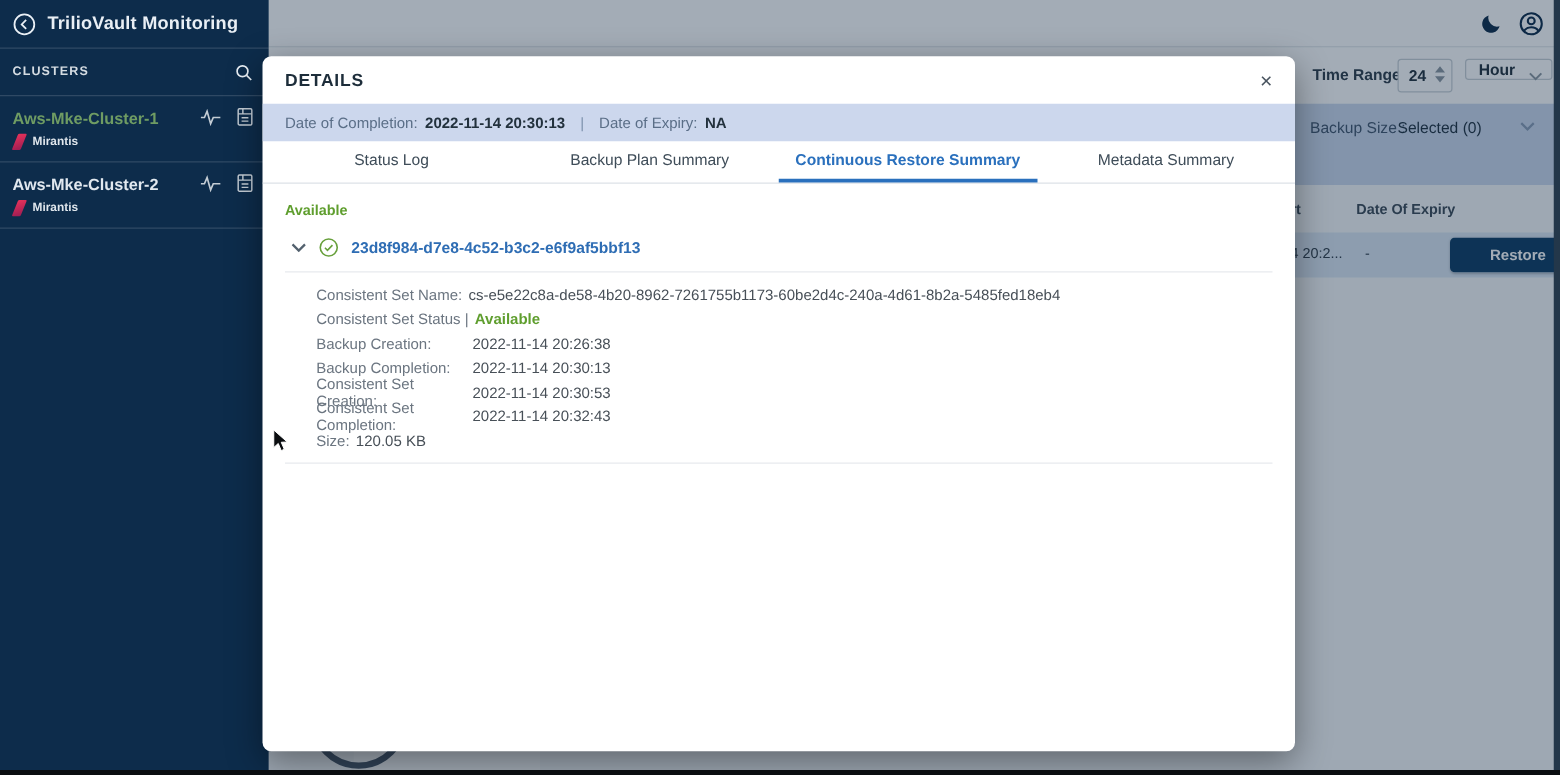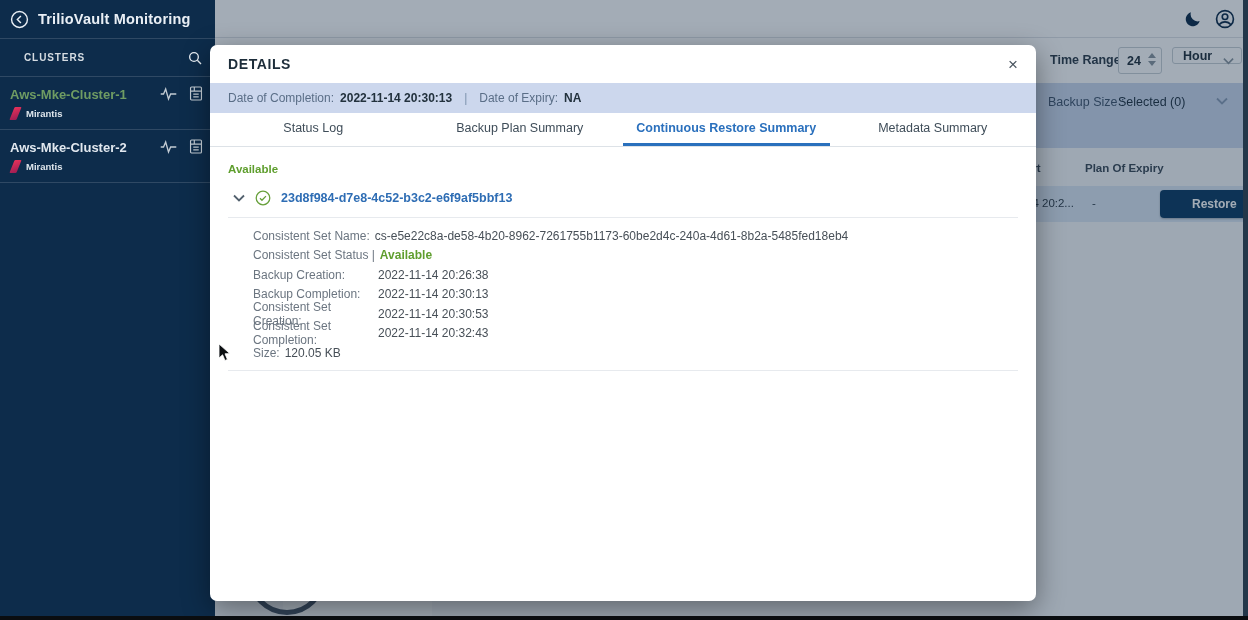--- a/index.html
+++ b/index.html
@@ -43,21 +43,21 @@
   .overlay { position:absolute; left:215px; top:0; width:1033px; height:620px; background:rgba(13,38,63,0.38); }
 
   .scrollbar { position:absolute; right:0; top:0; width:5px; height:620px; background:#23374a; z-index:6; }
   .bottom-bar { position:absolute; left:0; top:616px; width:1248px; height:4px; background:#0a0d10; z-index:7; }
 
   
   .sidebar { position:absolute; left:0; top:0; width:215px; height:616px; background:#0d2c4b; z-index:3; }
   .sb-header { height:38px; display:flex; align-items:center; gap:9px; padding:0 10px; }
   .sb-title { font-size:14.5px; font-weight:700; color:#e9eff5; letter-spacing:.2px; white-space:nowrap; }
   .sb-div { border-bottom:1px solid rgba(255,255,255,.14); }
-  .sb-clusters-row { height:37px; display:flex; align-items:center; justify-content:space-between; padding:0 12px 0 24px; }
+  .sb-clusters-row { height:37px; display:flex; align-items:center; justify-content:space-between; padding:0 12px 0 10px; }
   .sb-clusters-label { font-size:10px; font-weight:700; letter-spacing:.9px; color:#d5dce2; }
   .cluster { padding:10px 12px 9px 10px; position:relative; }
   .cluster-name { font-size:13px; font-weight:700; color:#e1e8ef; }
   .cluster-name.selected { color:#6f9c63; }
   .cluster-sub { display:flex; align-items:center; gap:7px; margin-top:5px; padding-left:2px; }
   .m-logo { width:7px; height:13px; background:linear-gradient(160deg,#e8325a,#9c1d53); transform:skewX(-22deg); border-radius:1px; }
   .cluster-sub span { font-size:9.5px; font-weight:700; color:#dfe6ec; }
   .cluster-icons { position:absolute; right:12px; top:9px; display:flex; gap:12px; align-items:center; }
 
   
@@ -132,21 +132,21 @@
       <span class="bb-value">Selected (0)</span>
       <span class="bb-chev">
         <svg width="12" height="8" viewBox="0 0 12 8" fill="none" stroke="#6e84a0" stroke-width="1.8">
             <path d="M1 1.5 6 6.5 11 1.5"></path>
           </svg>
       </span>
     </div>
 
     <div class="tbl-head">
       <span class="th-start">art</span>
-      <span class="th-expiry">Plan Of Expiry</span>
+      <span class="th-expiry">Date Of Expiry</span>
     </div>
 
     <div class="sel-row">
       <span class="sr-start">14 20:2...</span>
       <span class="sr-dash">-</span>
       <div class="restore-btn">
         <div class="restore-main">Restore</div>
         <div class="restore-caret">
           <svg width="11" height="8" viewBox="0 0 12 8" fill="none" stroke="#cfdcea" stroke-width="1.9">
               <path d="M1 1.5 6 6.5 11 1.5"></path>

